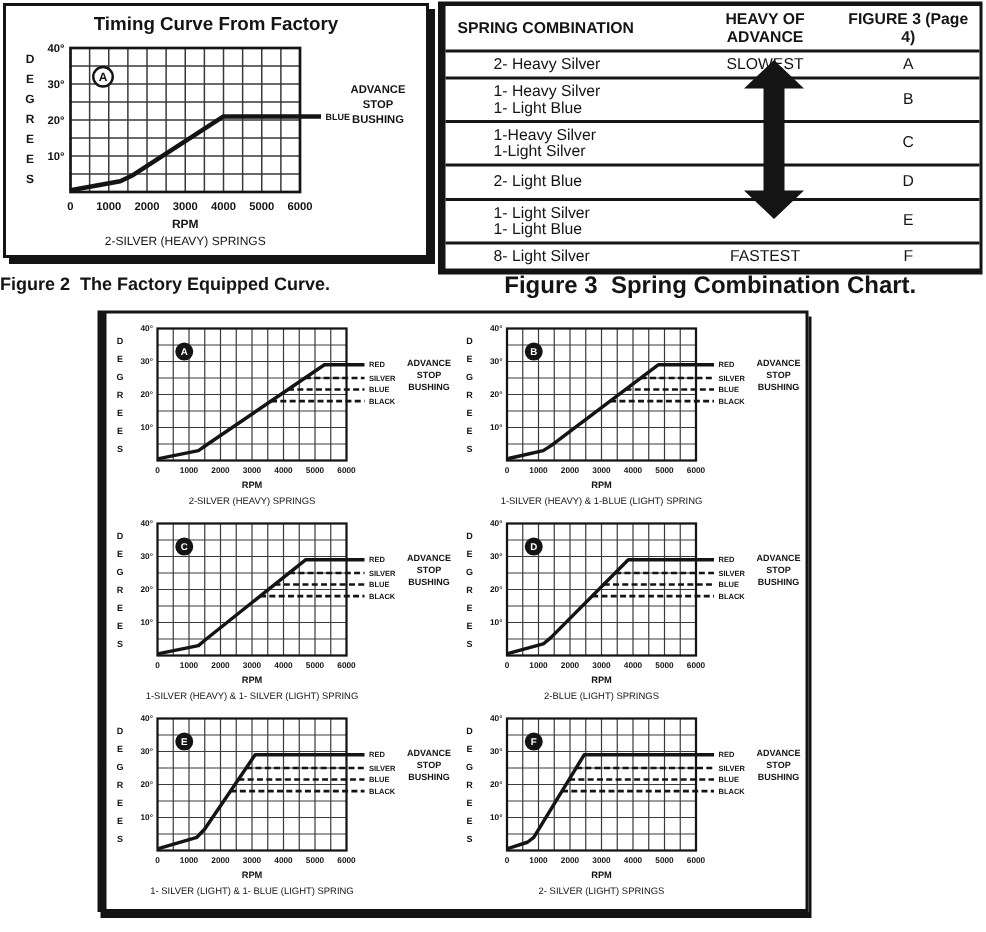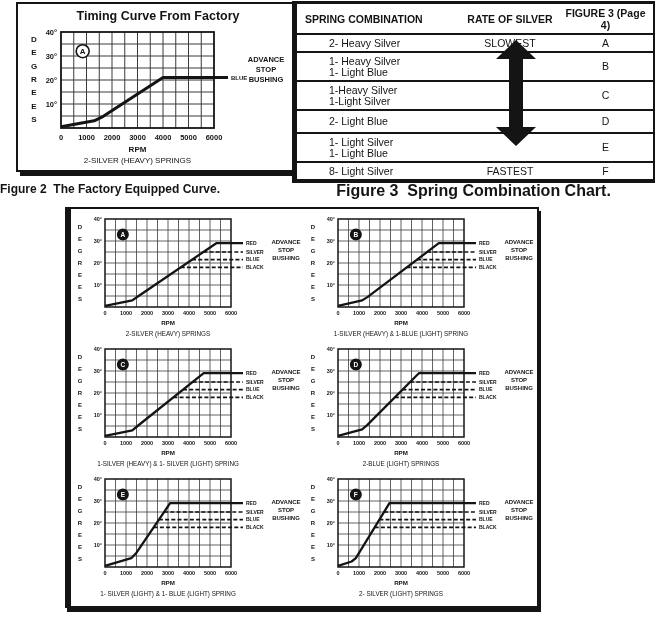--- a/index.html
+++ b/index.html
@@ -1,20 +1,20 @@
 <!DOCTYPE html>
 <html><head>
 <meta charset="utf-8">
 <style>
   html,body{margin:0;padding:0;background:#fff;}
   .page{position:relative;width:657px;height:621px;background:#fff;overflow:hidden;
         font-family:"Liberation Sans",sans-serif;color:#141414;}
 
   
-  .fig2-box{position:absolute;left:16px;top:2px;width:280px;height:166px;background:#fff;
+  .fig2-box{position:absolute;left:2px;top:2px;width:280px;height:166px;background:#fff;
             border:2px solid #141414;box-shadow:4px 4px 0 #141414;}
   .fig2-caption{position:absolute;left:0px;top:182px;width:288px;text-align:left;
                 font-weight:bold;font-size:12px;white-space:pre-wrap;}
 
   
   .table-box{position:absolute;left:292px;top:1px;width:363px;background:#fff;box-sizing:border-box;
              border:2px solid #141414;border-left-width:5px;border-top-width:3px;border-bottom-width:4px;}
   .t-head,.t-row{display:flex;align-items:center;}
   .t-head{font-weight:bold;font-size:10.5px;padding:3px 0 2px 0;}
   .t-row{font-size:10.5px;line-height:11px;border-top:2px solid #151515;padding:2.5px 0;}
@@ -88,21 +88,21 @@
         <text x="248" y="58" font-size="7.5" fill="#141414" text-anchor="middle" font-weight="bold">ADVANCE</text>
         <text x="248" y="68" font-size="7.5" fill="#141414" text-anchor="middle" font-weight="bold">STOP</text>
         <text x="248" y="78" font-size="7.5" fill="#141414" text-anchor="middle" font-weight="bold">BUSHING</text>
       </svg>
   </div>
   <div class="fig2-caption">Figure 2  The Factory Equipped Curve.</div>
 
   <div class="table-box">
     <div class="t-head">
       <div class="c1">SPRING COMBINATION</div>
-      <div class="c2">RATE OF SILVER</div>
+      <div class="c2">HEAVY OF ADVANCE</div>
       <div class="c3">FIGURE 3 (Page 4)</div>
     </div>
     <div class="t-row">
       <div class="c1">2- Heavy Silver</div>
       <div class="c2">SLOWEST</div>
       <div class="c3">A</div>
     </div>
     <div class="t-row">
       <div class="c1">1- Heavy Silver
 1- Light Blue</div>

